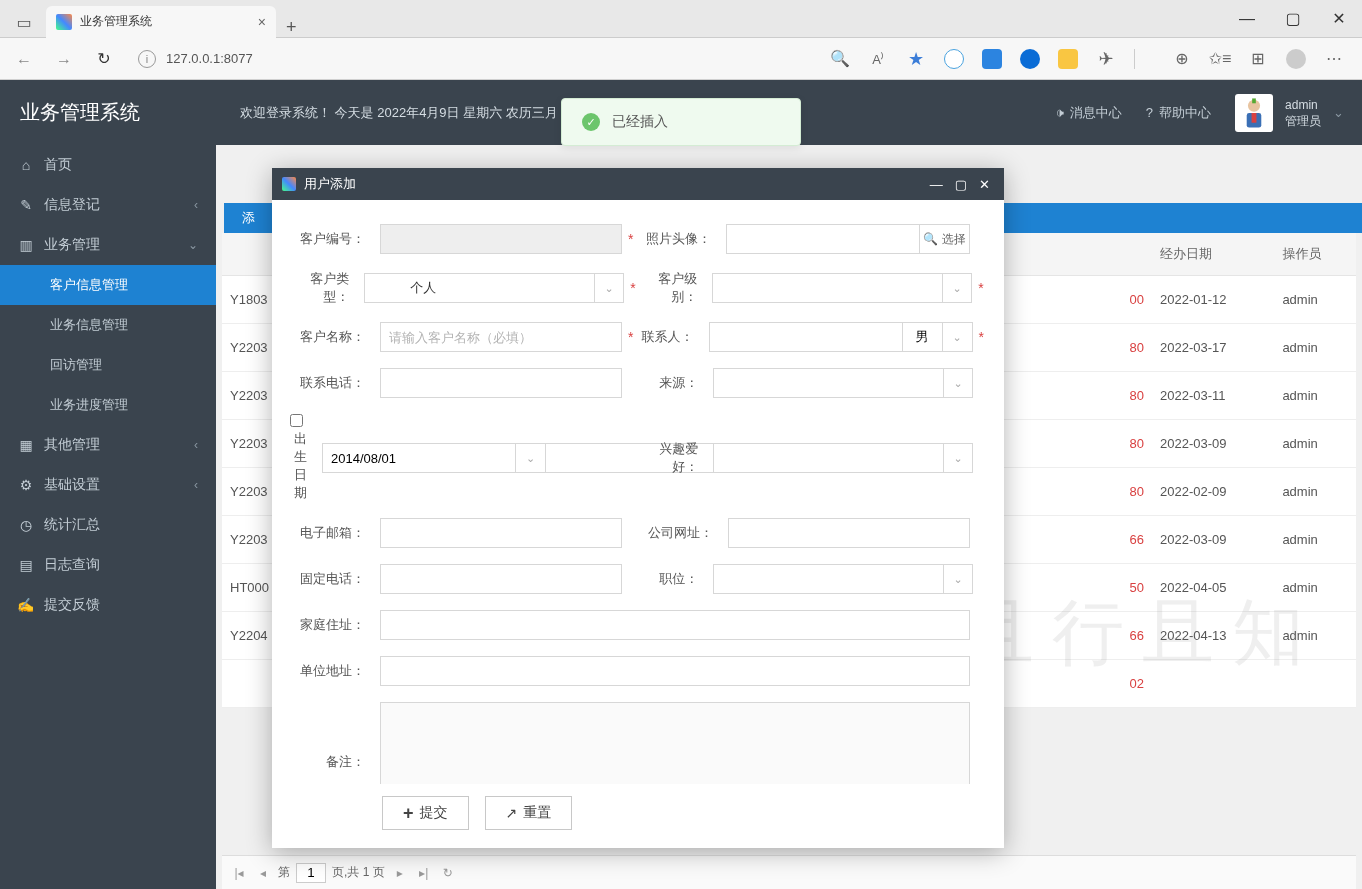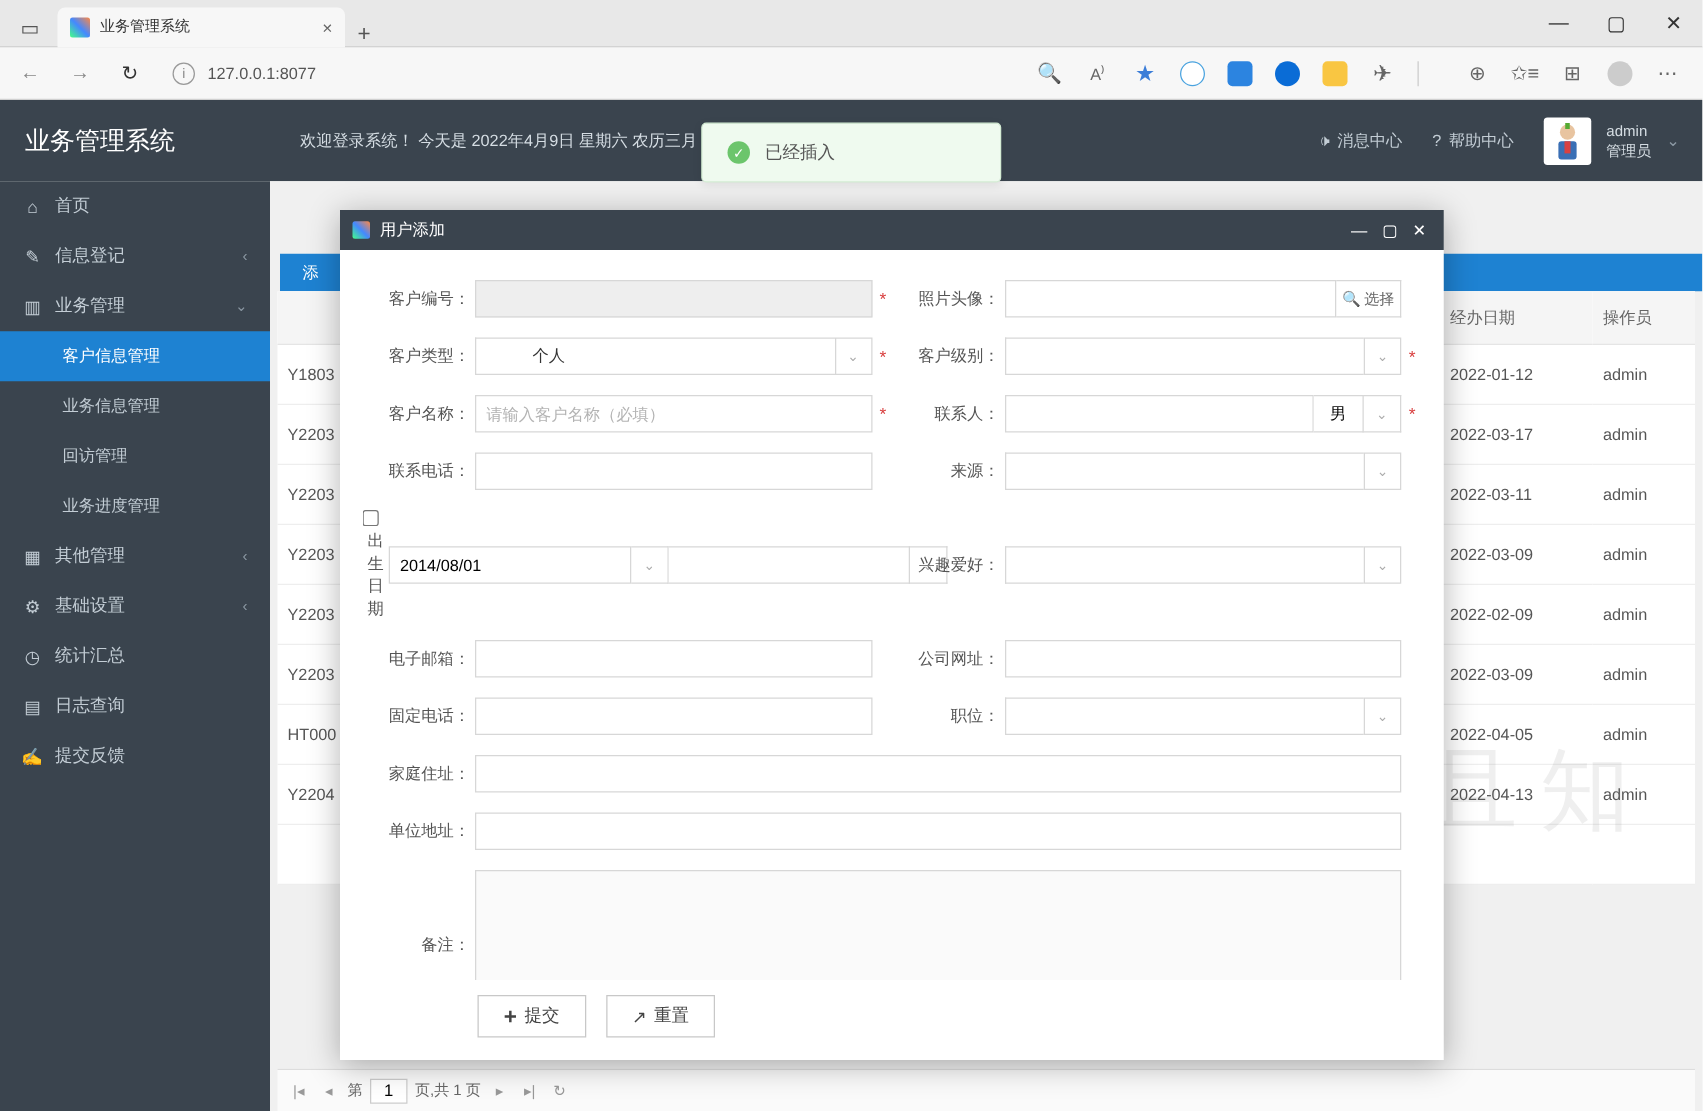--- a/index.html
+++ b/index.html
@@ -63,30 +63,30 @@
 
 .pager { height: 34px; background: #fafafa; border-top: 1px solid #ddd; display: flex; align-items: center; padding: 0 8px; gap: 6px; font-size: 12px; color: #666; position: absolute; bottom: 0; left: 6px; right: 6px; }
 .pager .pbtn { width: 18px; text-align: center; color: #999; cursor: pointer; }
 .pager input { width: 30px; height: 20px; text-align: center; border: 1px solid #ccc; }
 
 
 .toast { position: absolute; top: 98px; left: 50%; transform: translateX(-50%); background: #effaef; border: 1px solid #d4ecd4; border-radius: 4px; padding: 14px 40px 14px 20px; display: flex; align-items: center; gap: 12px; font-size: 14px; color: #555; z-index: 200; box-shadow: 0 2px 8px rgba(0,0,0,0.08); min-width: 240px; }
 .toast-icon { width: 18px; height: 18px; background: #6cc56c; border-radius: 50%; color: #fff; display: flex; align-items: center; justify-content: center; font-size: 11px; }
 
 
-.modal { position: absolute; top: 168px; left: 272px; width: 883px; height: 680px; background: #fff; box-shadow: 0 4px 24px rgba(0,0,0,0.3); z-index: 100; display: flex; flex-direction: column; }
+.modal { position: absolute; top: 168px; left: 272px; width: 732px; height: 680px; background: #fff; box-shadow: 0 4px 24px rgba(0,0,0,0.3); z-index: 100; display: flex; flex-direction: column; }
 .modal-header { height: 32px; background: #3a444e; color: #fff; display: flex; align-items: center; padding: 0 10px; font-size: 13px; }
 .modal-header .mh-icon { width: 14px; height: 14px; background: linear-gradient(45deg,#4f8,#48f,#f84); border-radius: 2px; margin-right: 8px; }
 .modal-header .mh-ctrl { margin-left: auto; display: flex; gap: 4px; }
 .modal-header .mh-ctrl span { cursor: pointer; padding: 0 4px; }
 .modal-body { flex: 1; padding: 24px 18px 10px 18px; overflow-y: auto; }
 .form-row { display: flex; margin-bottom: 16px; }
 .form-col { display: flex; align-items: center; width: 50%; }
 .form-col.full { width: 100%; }
-.flabel { width: 90px; text-align: right; font-size: 13px; color: #555; padding-right: 4px; }
+.flabel { width: 90px; text-align: right; font-size: 13px; color: #555; padding-right: 15px; }
 .flabel .cb { margin-right: 4px; }
 .finput { flex: 1; height: 30px; border: 1px solid #d7d7d7; background: #fff; padding: 0 8px; font-size: 13px; color: #333; }
 .finput.disabled { background: #eee; }
 .finput::placeholder { color: #b4b4b4; }
 .fselect { flex: 1; display: flex; }
 .fselect .finput { border-right: none; padding-left: 45px; }
 .fselect .down { width: 30px; height: 30px; border: 1px solid #d7d7d7; display: flex; align-items: center; justify-content: center; color: #aaa; font-size: 11px; cursor: pointer; }
 .req { color: #d94141; margin-left: 6px; width: 10px; font-size: 14px; }
 .noreq { width: 16px; }
 .date-combo { flex: 1; display: flex; align-items: flex-end; }

